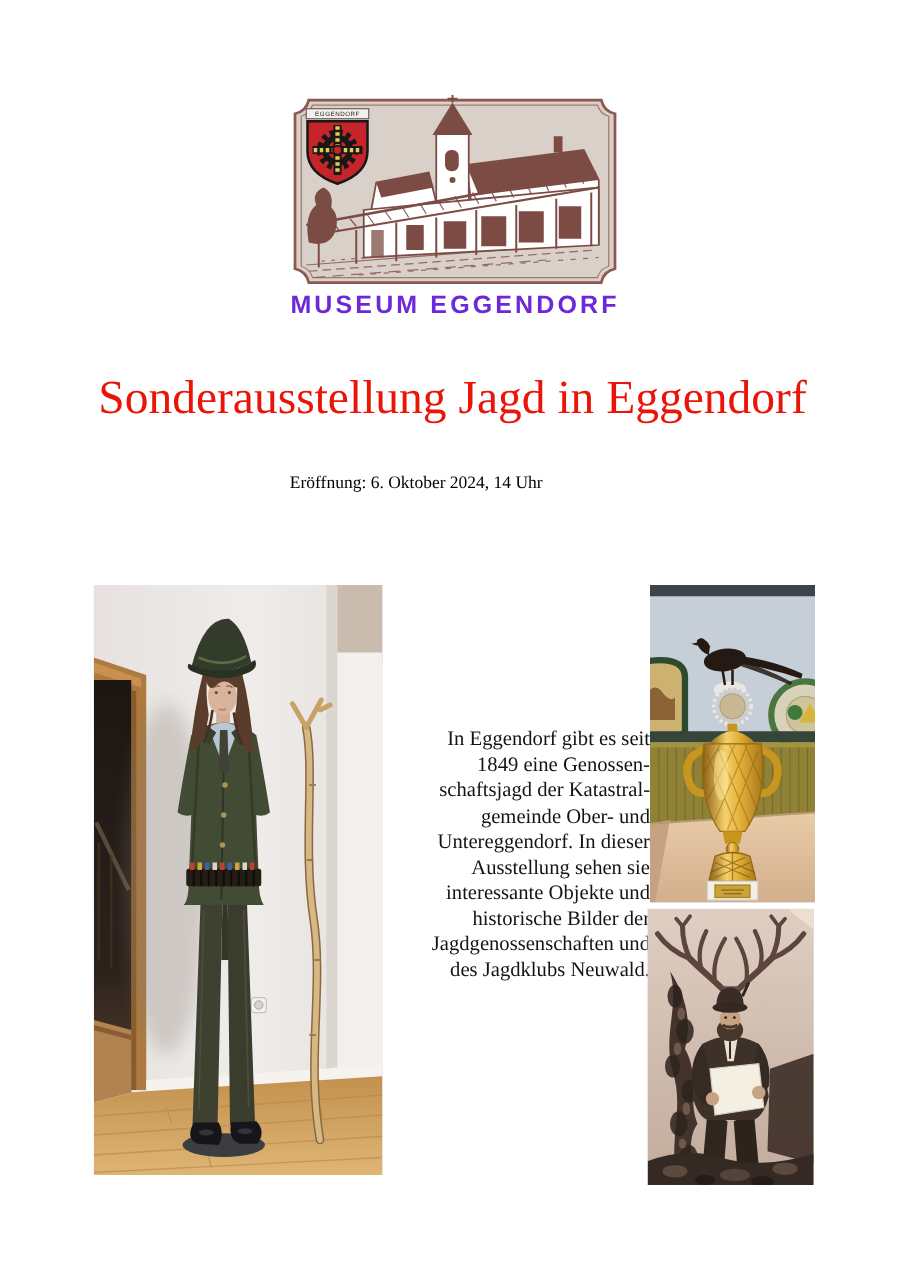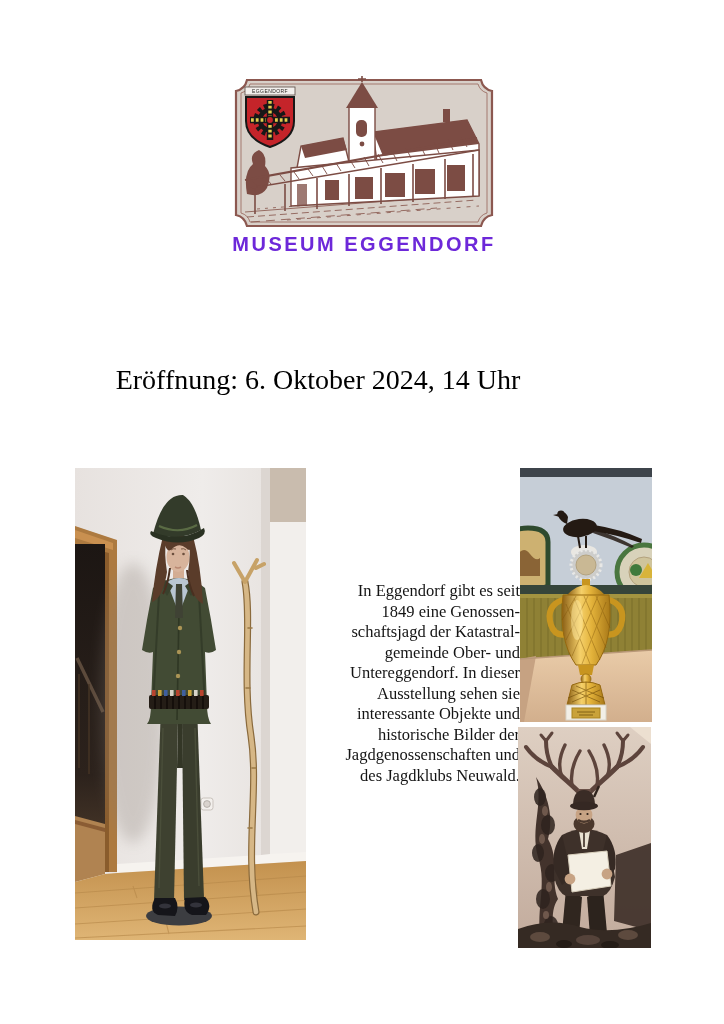--- a/index.html
+++ b/index.html
@@ -17,23 +17,23 @@
     font-weight:bold;font-size:20px;letter-spacing:2.5px;
     color:#6d28d9;white-space:nowrap;
   }
   
   .title{
     position:absolute;left:0;top:297px;width:724px;margin:0;
     text-align:center;font-weight:normal;
     font-size:38px;line-height:1.15;color:#ea1508;
   }
   .subtitle{
-    position:absolute;left:0;top:364px;width:636px;margin:0;
+    position:absolute;left:0;top:364px;width:636px;margin:15px;
     text-align:center;font-weight:normal;
-    font-size:28px;color:#000000;
+    font-size:14px;color:#000000;
   }
   
   .body-text{
     position:absolute;left:308px;top:581px;width:212px;margin:0;
     text-align:right;font-size:16.5px;line-height:20.5px;
     color:#141414;white-space:pre-line;
   }
   .photo{position:absolute;overflow:hidden;background:#ddd;}
   .photo svg{display:block;}
   .photo-mannequin{left:75px;top:468px;width:231px;height:472px;}
@@ -137,20 +137,21 @@
           <path d="M7,33 H47" stroke="#181818" stroke-width="6.4"></path>
           <path d="M27,14 V52" stroke="#e2cd4d" stroke-width="3.4" stroke-dasharray="2.8 2"></path>
           <path d="M8,33 H46" stroke="#e2cd4d" stroke-width="3.4" stroke-dasharray="2.8 2"></path>
           <circle cx="27" cy="33" r="3.6" fill="#c5242a" stroke="#181818" stroke-width="1.4"></circle>
         </g>
       </g>
     </svg>
     <div class="museum-name">MUSEUM EGGENDORF</div>
   </div>
 
+  <h1 class="title">Sonderausstellung Jagd in Eggendorf</h1>
   <h2 class="subtitle">Eröffnung: 6. Oktober 2024, 14 Uhr</h2>
 
   <p class="body-text">In Eggendorf gibt es seit
 1849 eine Genossen-
 schaftsjagd der Katastral-
 gemeinde Ober- und
 Untereggendorf. In dieser
 Ausstellung sehen sie
 interessante Objekte und
 historische Bilder der

